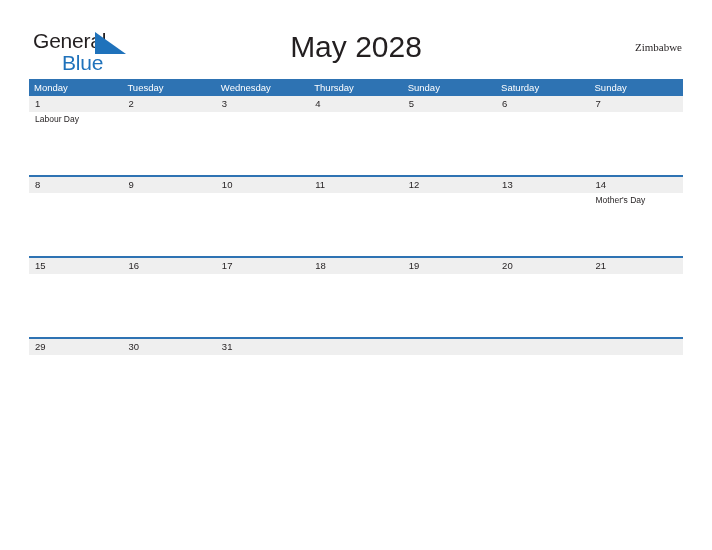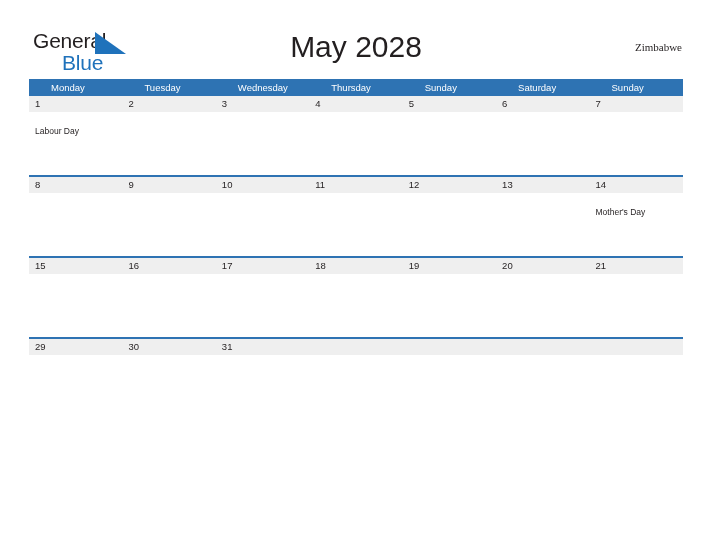--- a/index.html
+++ b/index.html
@@ -89,21 +89,21 @@
     display: flex;
     width: 654px;
     height: 17px;
     background: #2e73b3;
   }
   .weekday-cell {
     width: 93.43px;
     height: 17px;
     line-height: 17px;
     box-sizing: border-box;
-    padding-left: 22px;
+    padding-left: 5px;
     color: #ffffff;
     font-size: 9.5px;
     font-family: "Liberation Sans", sans-serif;
     overflow: hidden;
     white-space: nowrap;
   }
 
   .week-row {
     width: 654px;
     position: relative;
@@ -142,21 +142,21 @@
     height: 63px;
     background: #ffffff;
   }
   .week-row.last .event-band {
     height: 23px;
   }
   .event-cell {
     width: 93.43px;
     box-sizing: border-box;
     padding-left: 6px;
-    padding-top: 14px;
+    padding-top: 2px;
     font-size: 8.5px;
     color: #231f20;
     line-height: 11px;
     font-family: "Liberation Sans", sans-serif;
     overflow: hidden;
   }
 </style>
 </head>
 <body>
 

